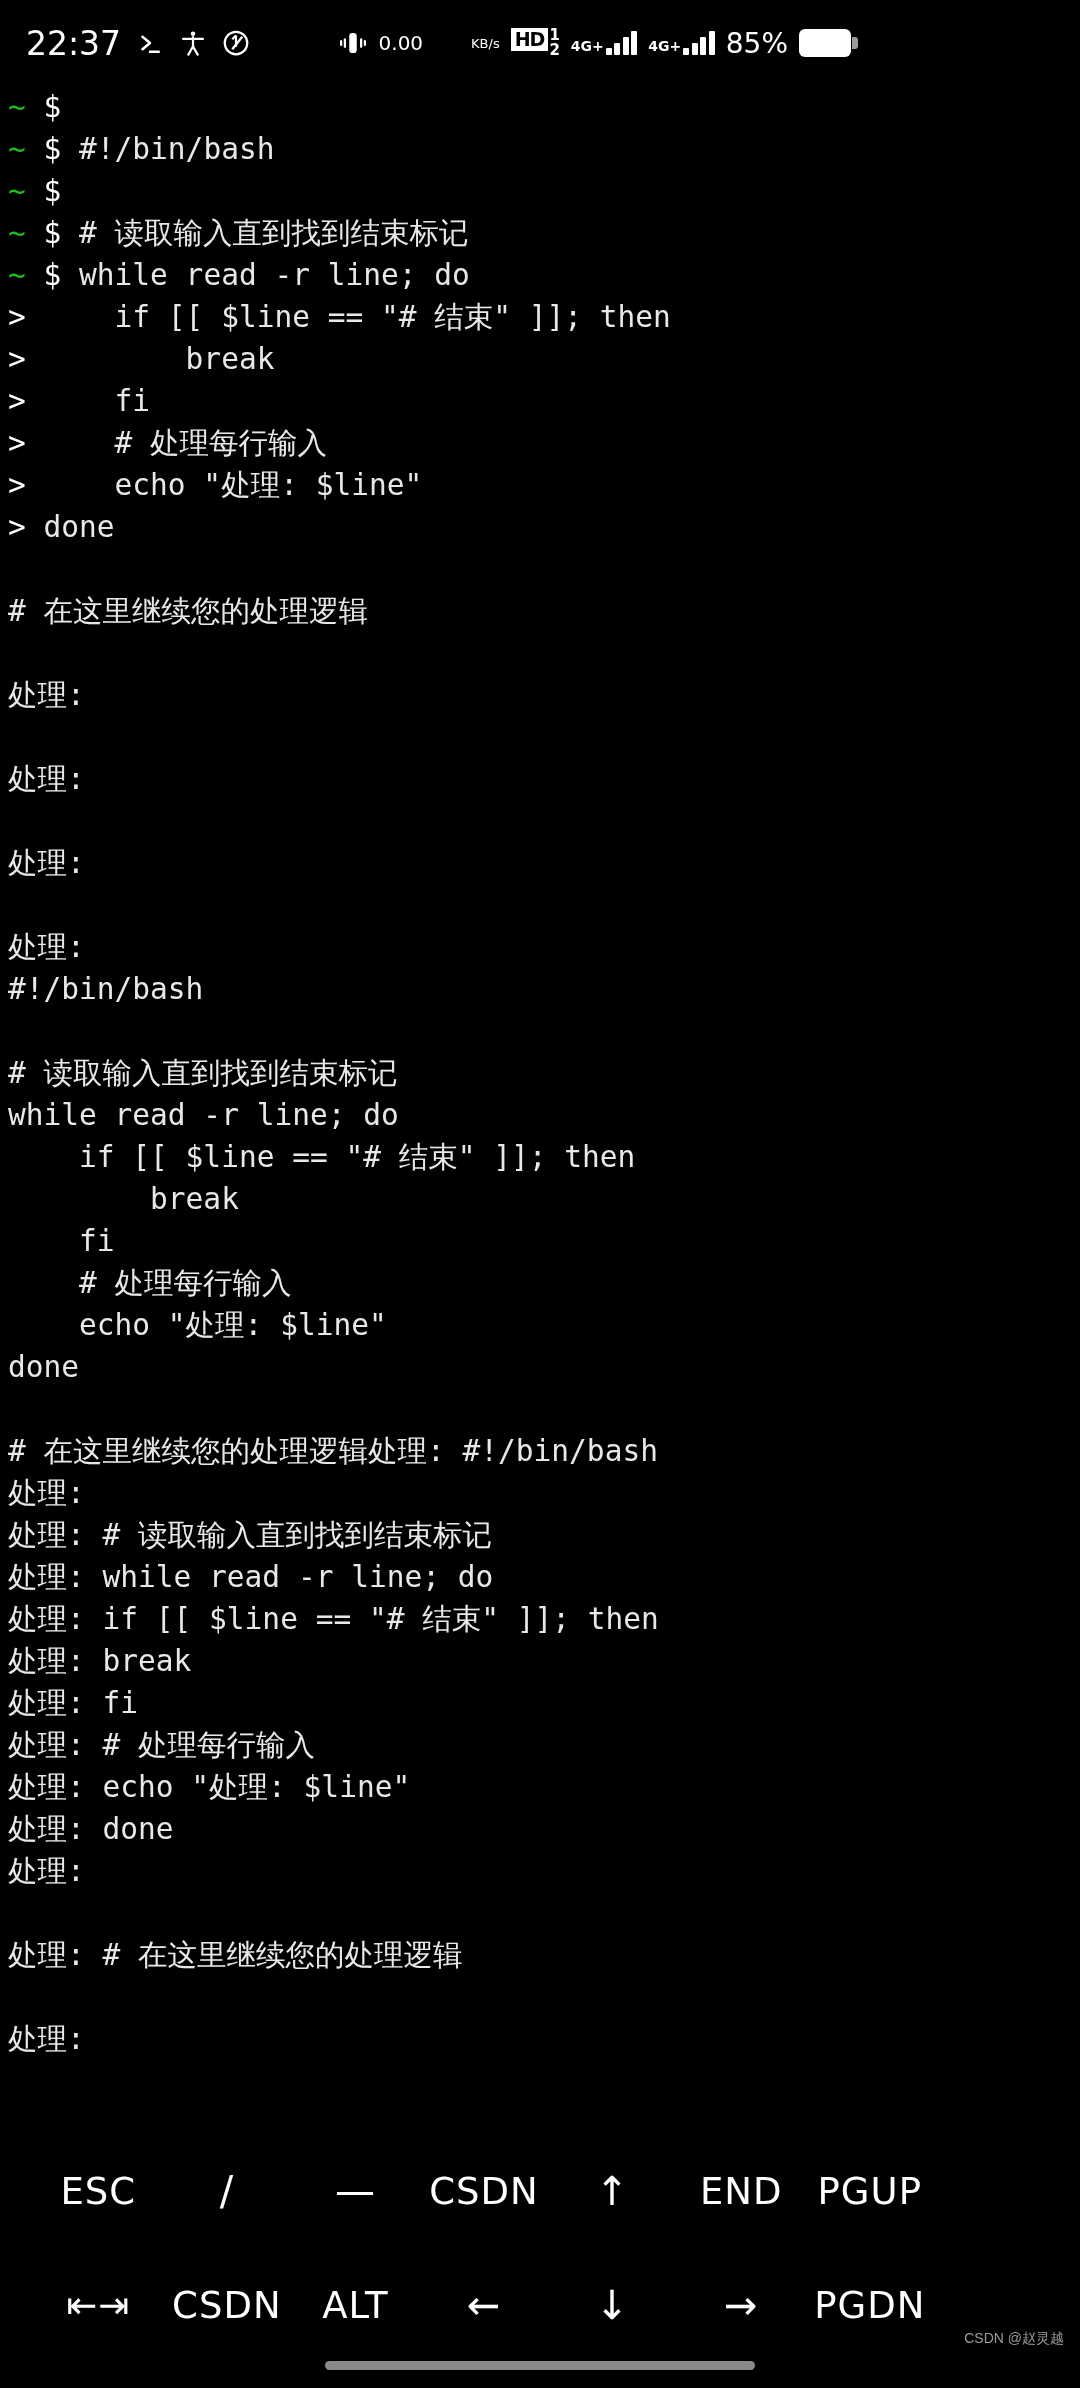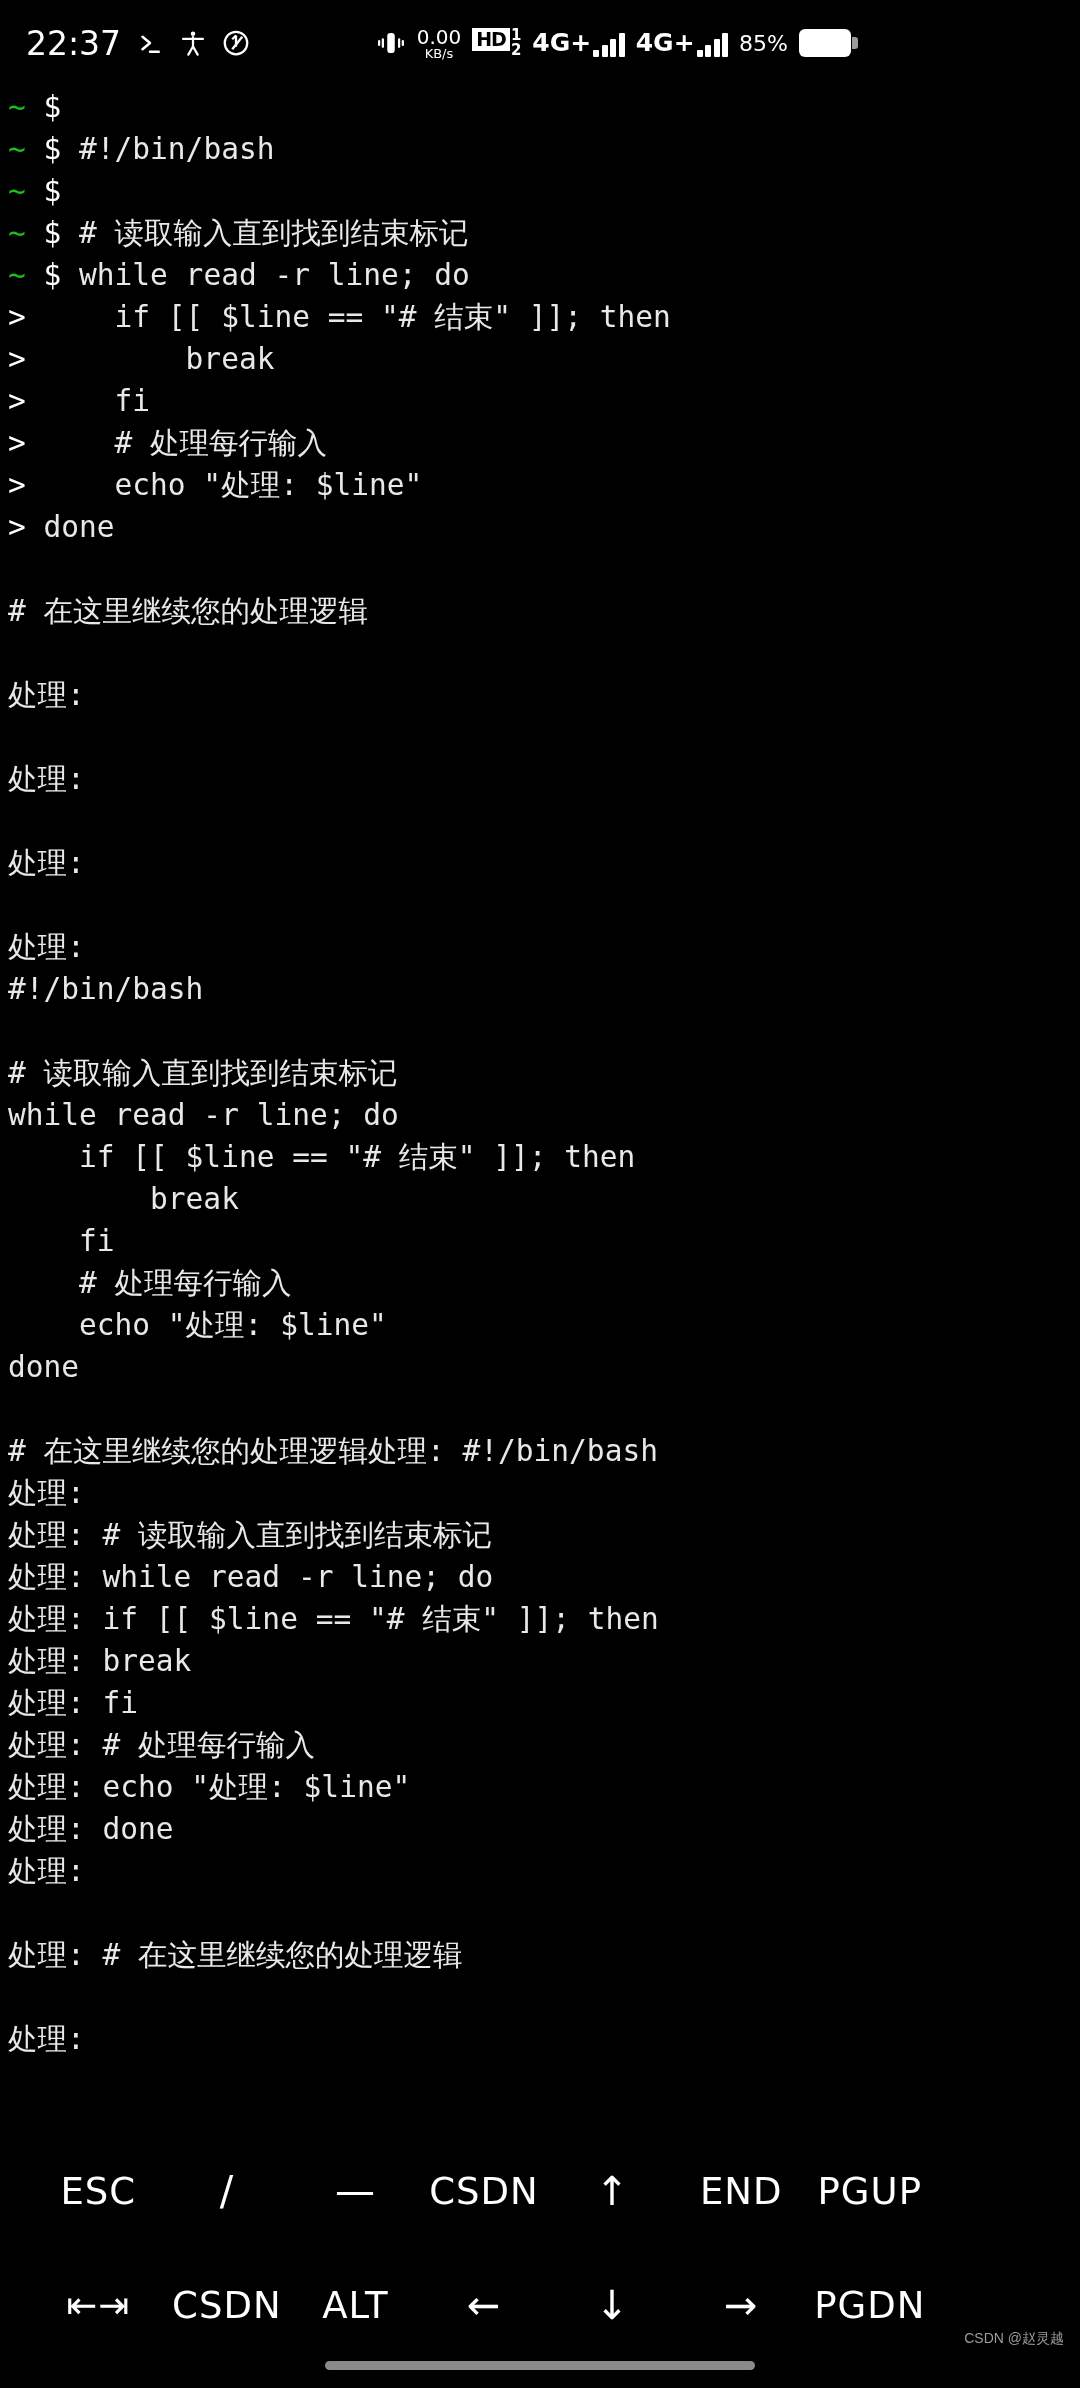--- a/index.html
+++ b/index.html
@@ -46,25 +46,26 @@
     justify-content: center;
     color: #ffffff;
   }
   .sb-right {
     display: flex;
     align-items: center;
     gap: 11px;
   }
   .net-rate {
     display: flex;
-    flex-direction: column;
+    flex-direction: row;
     align-items: center;
     justify-content: center;
     line-height: 1.0;
     font-family: "DejaVu Sans", "Liberation Sans", sans-serif;
+    gap: 48px;
   }
   .net-rate .r1 { font-size: 20px; }
   .net-rate .r2 { font-size: 13px; }
 
   .hd-badge {
     display: flex;
     align-items: flex-start;
     gap: 1px;
   }
   .hd-box {
@@ -86,21 +87,21 @@
     line-height: 1.0;
     font-weight: bold;
   }
   .sig-group {
     display: flex;
     align-items: flex-end;
     gap: 2px;
   }
   .sig-label {
     font-family: "DejaVu Sans", "Liberation Sans", sans-serif;
-    font-size: 25px;
+    font-size: 14px;
     font-weight: bold;
     line-height: 1;
     margin-bottom: 2px;
   }
   .bars {
     display: flex;
     align-items: flex-end;
     gap: 2.5px;
     height: 24px;
   }
@@ -110,21 +111,21 @@
     background: #ffffff;
     border-radius: 1px;
   }
   .bars i:nth-child(1){ height: 7px; }
   .bars i:nth-child(2){ height: 12px; }
   .bars i:nth-child(3){ height: 18px; }
   .bars i:nth-child(4){ height: 24px; }
 
   .batt-pct {
     font-family: "DejaVu Sans", "Liberation Sans", sans-serif;
-    font-size: 22px;
+    font-size: 28px;
   }
   .batt {
     position: relative;
     width: 52px; height: 28px;
     border-radius: 6px;
     background: #ffffff;
   }
   .batt::after {
     content: "";
     position: absolute;

